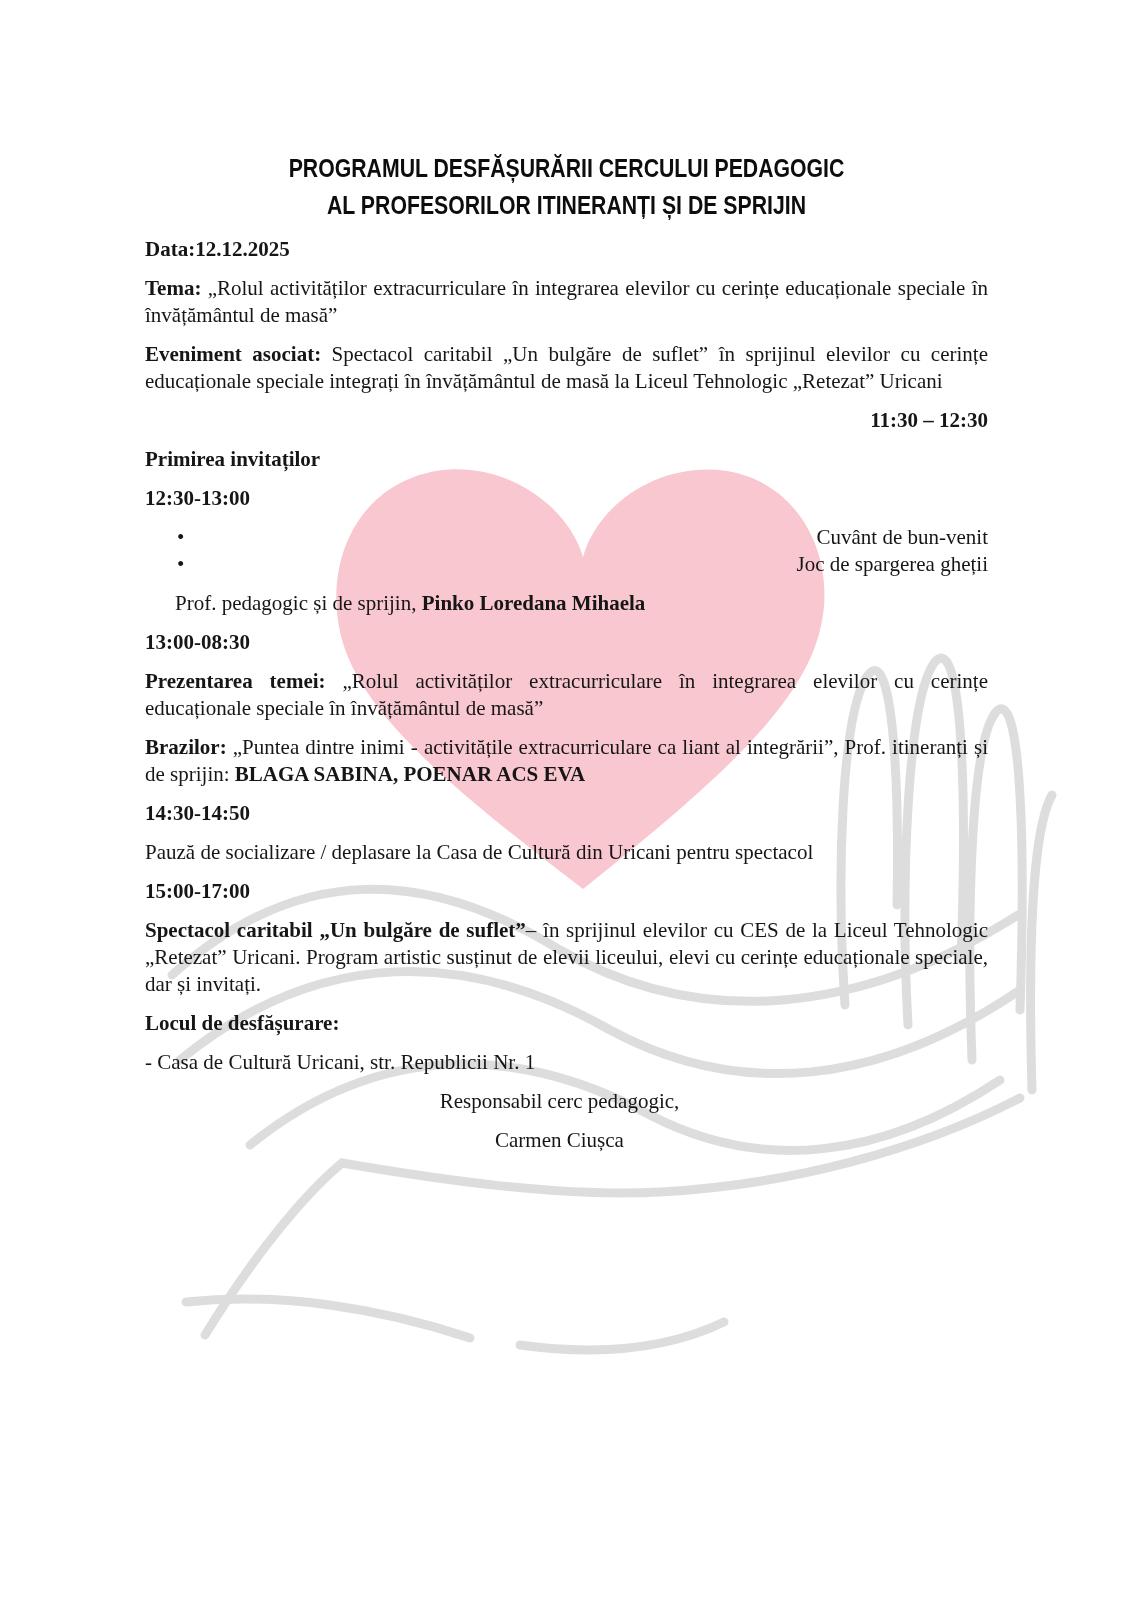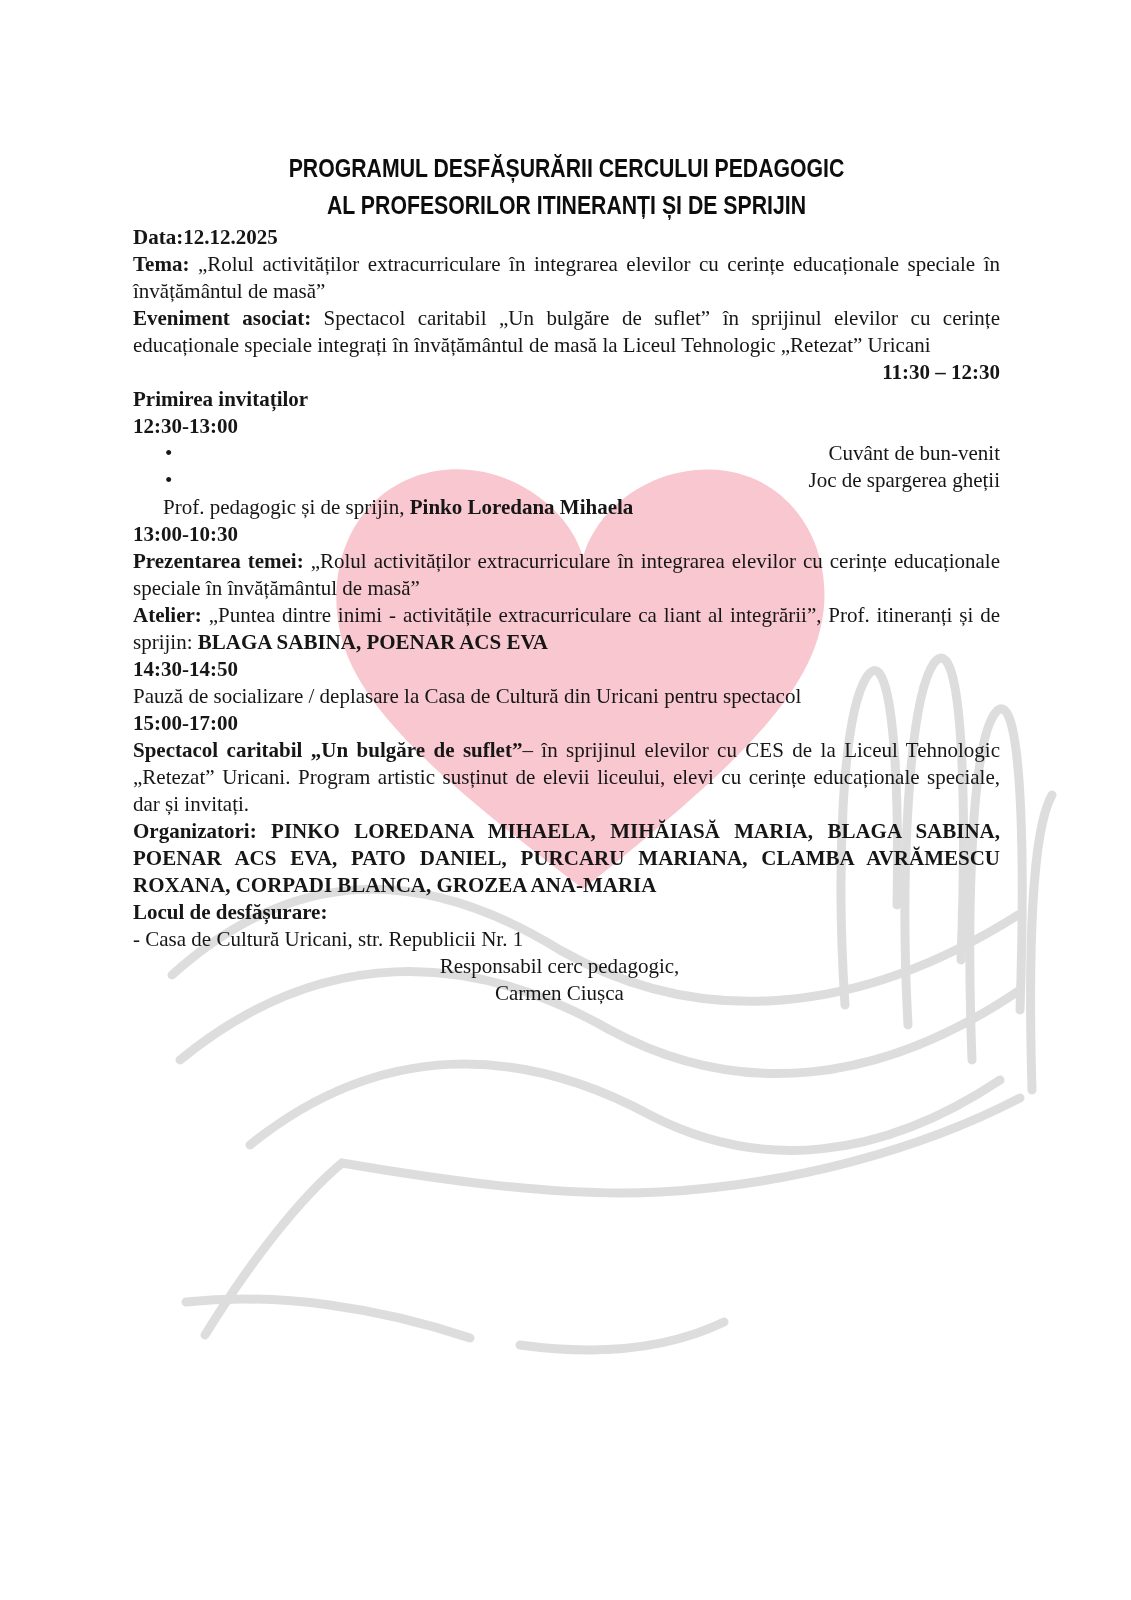--- a/index.html
+++ b/index.html
@@ -28,21 +28,21 @@
     font-family: "Liberation Sans", "DejaVu Sans", sans-serif;
     font-weight: 700;
     font-size: 25px;
     line-height: 37px;
     color: #0d0d0d;
     transform: scaleX(0.85);
     transform-origin: 50% 50%;
   }
   .doc-title div { white-space: nowrap; }
   p.block, ul.block {
-    margin: 0;
+    margin: 12px;
     font-size: 21px;
     line-height: 27px;
   }
   .b { font-weight: 700; }
   .just { text-align: justify; }
   .m-data { margin-top: 48px; }
   .m-event { margin-top: 36px; }
   .m-s1 { margin-top: 30px; text-align: right; }
   .m-s2 { margin-top: 28px; }
   .m-s3 { margin-top: 32px; }
@@ -119,46 +119,43 @@
     </p>
     <ul class="bullets block">
       <li><span>Cuvânt de bun-venit</span></li>
       <li><span>Joc de spargerea gheții</span></li>
     </ul>
     <p class="block indent1">
       <span>Prof. pedagogic și de sprijin, </span><span class="b">Pinko Loredana Mihaela</span>
     </p>
 
     <p class="block m-s3">
-      <span class="b">13:00-10:30</span>
+      <span class="b">13:00-08:30</span>
     </p>
     <p class="block just">
       <span class="b">Prezentarea temei:</span><span> „Rolul activităților extracurriculare în integrarea elevilor cu cerințe educaționale speciale în învățământul de masă”</span>
     </p>
     <p class="block just">
-      <span class="b">Atelier:</span><span> „Puntea dintre inimi - activitățile extracurriculare ca liant al integrării”, Prof. itineranți și de sprijin: </span><span class="b">BLAGA SABINA, POENAR ACS EVA</span>
+      <span class="b">Brazilor:</span><span> „Puntea dintre inimi - activitățile extracurriculare ca liant al integrării”, Prof. itineranți și de sprijin: </span><span class="b">BLAGA SABINA, POENAR ACS EVA</span>
     </p>
 
     <p class="block m-s4">
       <span class="b">14:30-14:50</span>
     </p>
     <p class="block">
       <span>Pauză de socializare / deplasare la Casa de Cultură din Uricani  pentru spectacol</span>
     </p>
 
     <p class="block m-s5">
       <span class="b">15:00-17:00</span>
     </p>
     <p class="block just">
       <span class="b">Spectacol caritabil „Un bulgăre de suflet”</span><span>– în sprijinul elevilor cu CES de la Liceul Tehnologic „Retezat” Uricani. Program artistic susținut de elevii liceului, elevi cu cerințe educaționale speciale, dar și invitați.</span>
     </p>
 
-    <p class="block just b m-org">
-      <span>Organizatori:</span><span> PINKO LOREDANA MIHAELA, MIHĂIASĂ MARIA, BLAGA SABINA, POENAR ACS EVA, PATO DANIEL, PURCARU MARIANA, CLAMBA AVRĂMESCU ROXANA, CORPADI BLANCA, GROZEA ANA-MARIA</span>
-    </p>
 
     <p class="block b m-loc">
       <span>Locul de desfășurare:</span>
     </p>
     <p class="block">
       <span>- Casa de Cultură Uricani, str. Republicii Nr. 1</span>
     </p>
 
     <p class="block sig m-sig">
       <span>Responsabil cerc pedagogic,</span>

